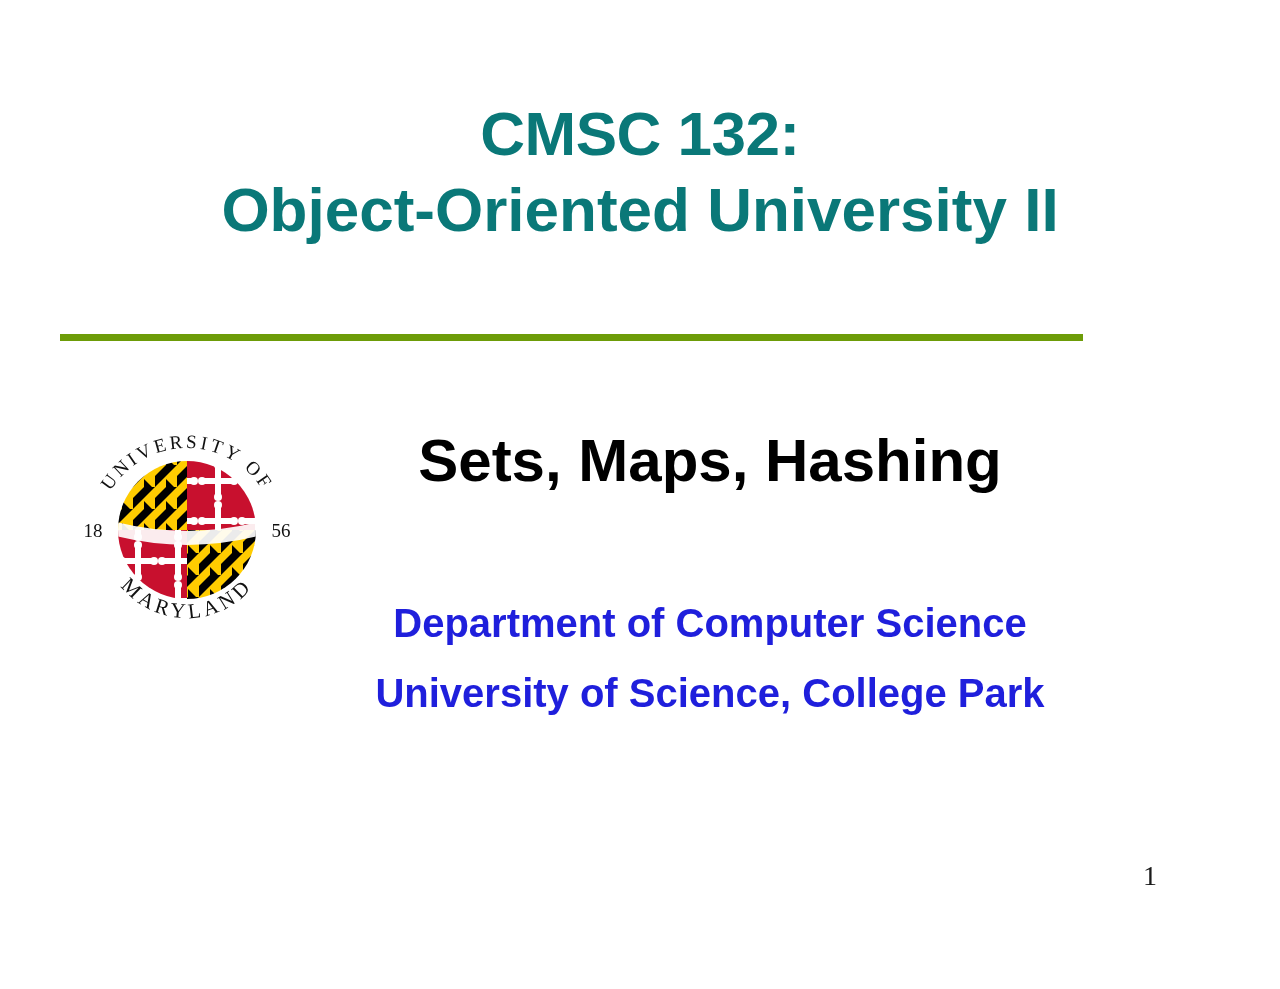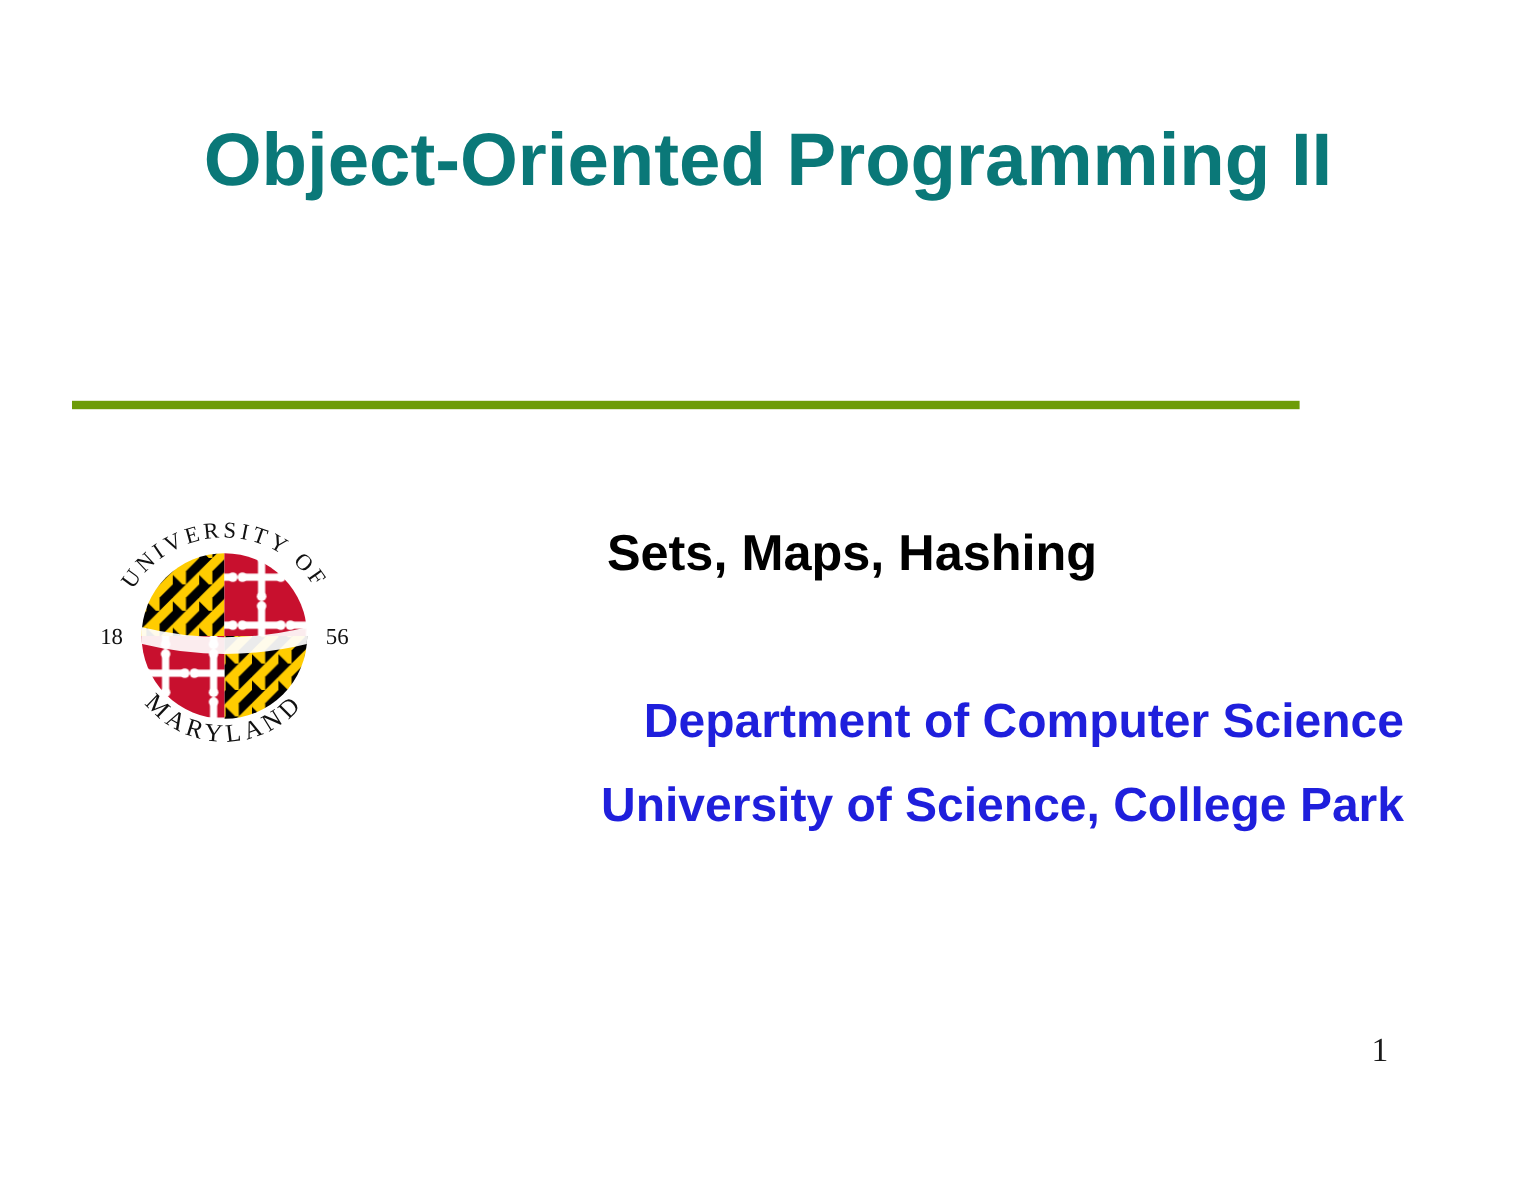--- a/index.html
+++ b/index.html
@@ -67,31 +67,31 @@
   
   .subject {
     position: absolute;
     left: 330px;
     top: 430px;
     width: 760px;
     text-align: center;
     color: #000000;
     font-family: "Liberation Sans", sans-serif;
     font-weight: bold;
-    font-size: 42px;
+    font-size: 60px;
     line-height: 62px;
     white-space: nowrap;
   }
 
   .affiliation {
     position: absolute;
     left: 250px;
-    top: 566px;
+    top: 588px;
     width: 920px;
-    text-align: right;
+    text-align: center;
   }
   .affil-line {
     display: block;
     color: #1f1fdc;
     font-family: "Liberation Sans", sans-serif;
     font-weight: bold;
     font-size: 40px;
     line-height: 70px;
     white-space: nowrap;
   }
@@ -108,21 +108,22 @@
     font-size: 28px;
     line-height: 32px;
   }
 </style>
 </head>
 <body>
 
 <div id="slide">
 
   <div class="title-block">
-    <span class="title-line line2">Object-Oriented Programming II</span>
+    <span class="title-line line1">CMSC 132:</span>
+    <span class="title-line line2">Object-Oriented University II</span>
   </div>
 
   <div class="divider"></div>
 
   <div class="seal">
     <svg viewBox="0 0 218 218" xmlns="http://www.w3.org/2000/svg" role="img" aria-label="University of Maryland seal">
       <defs>
 
         <path id="arcTop" d="M 20 116 A 89 89 0 0 1 198 116" fill="none"></path>
         <path id="arcBottom" d="M 24 112 A 85 85 0 0 0 194 112" fill="none"></path>

